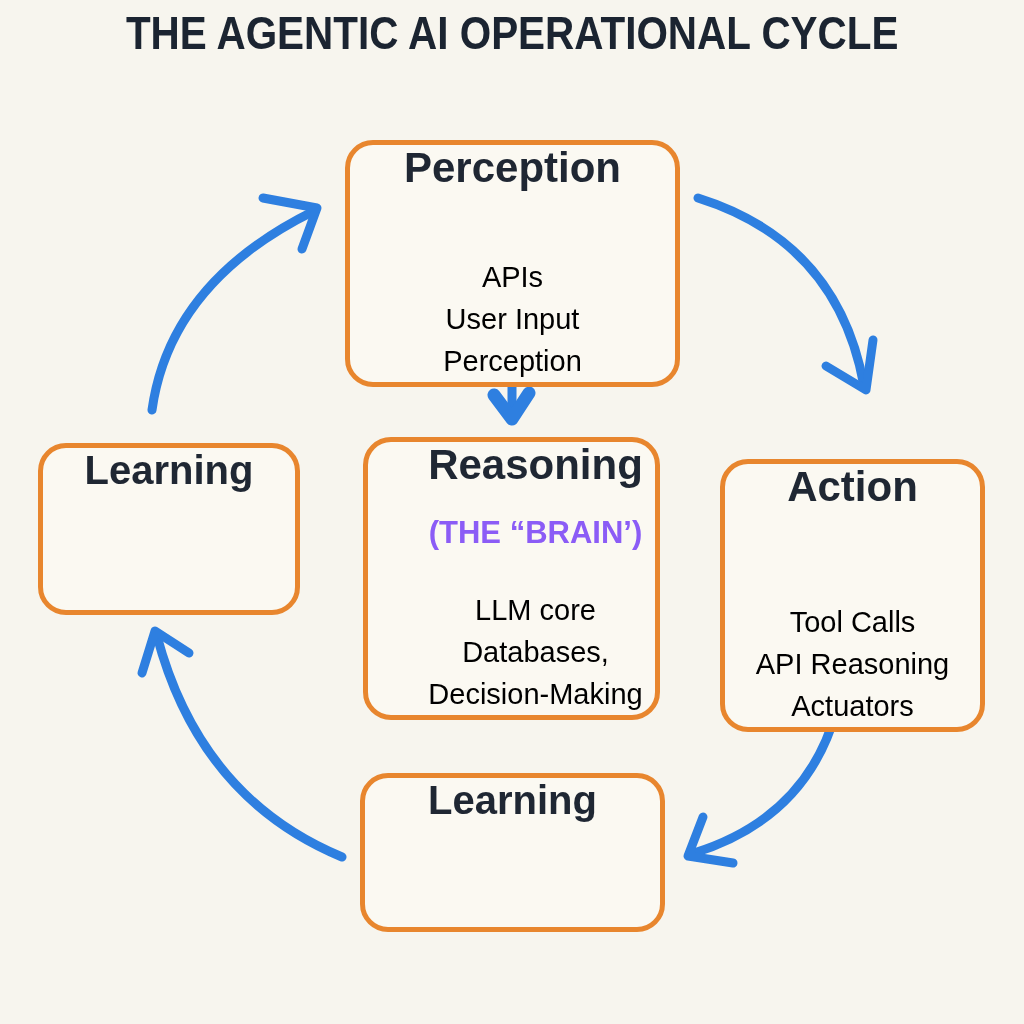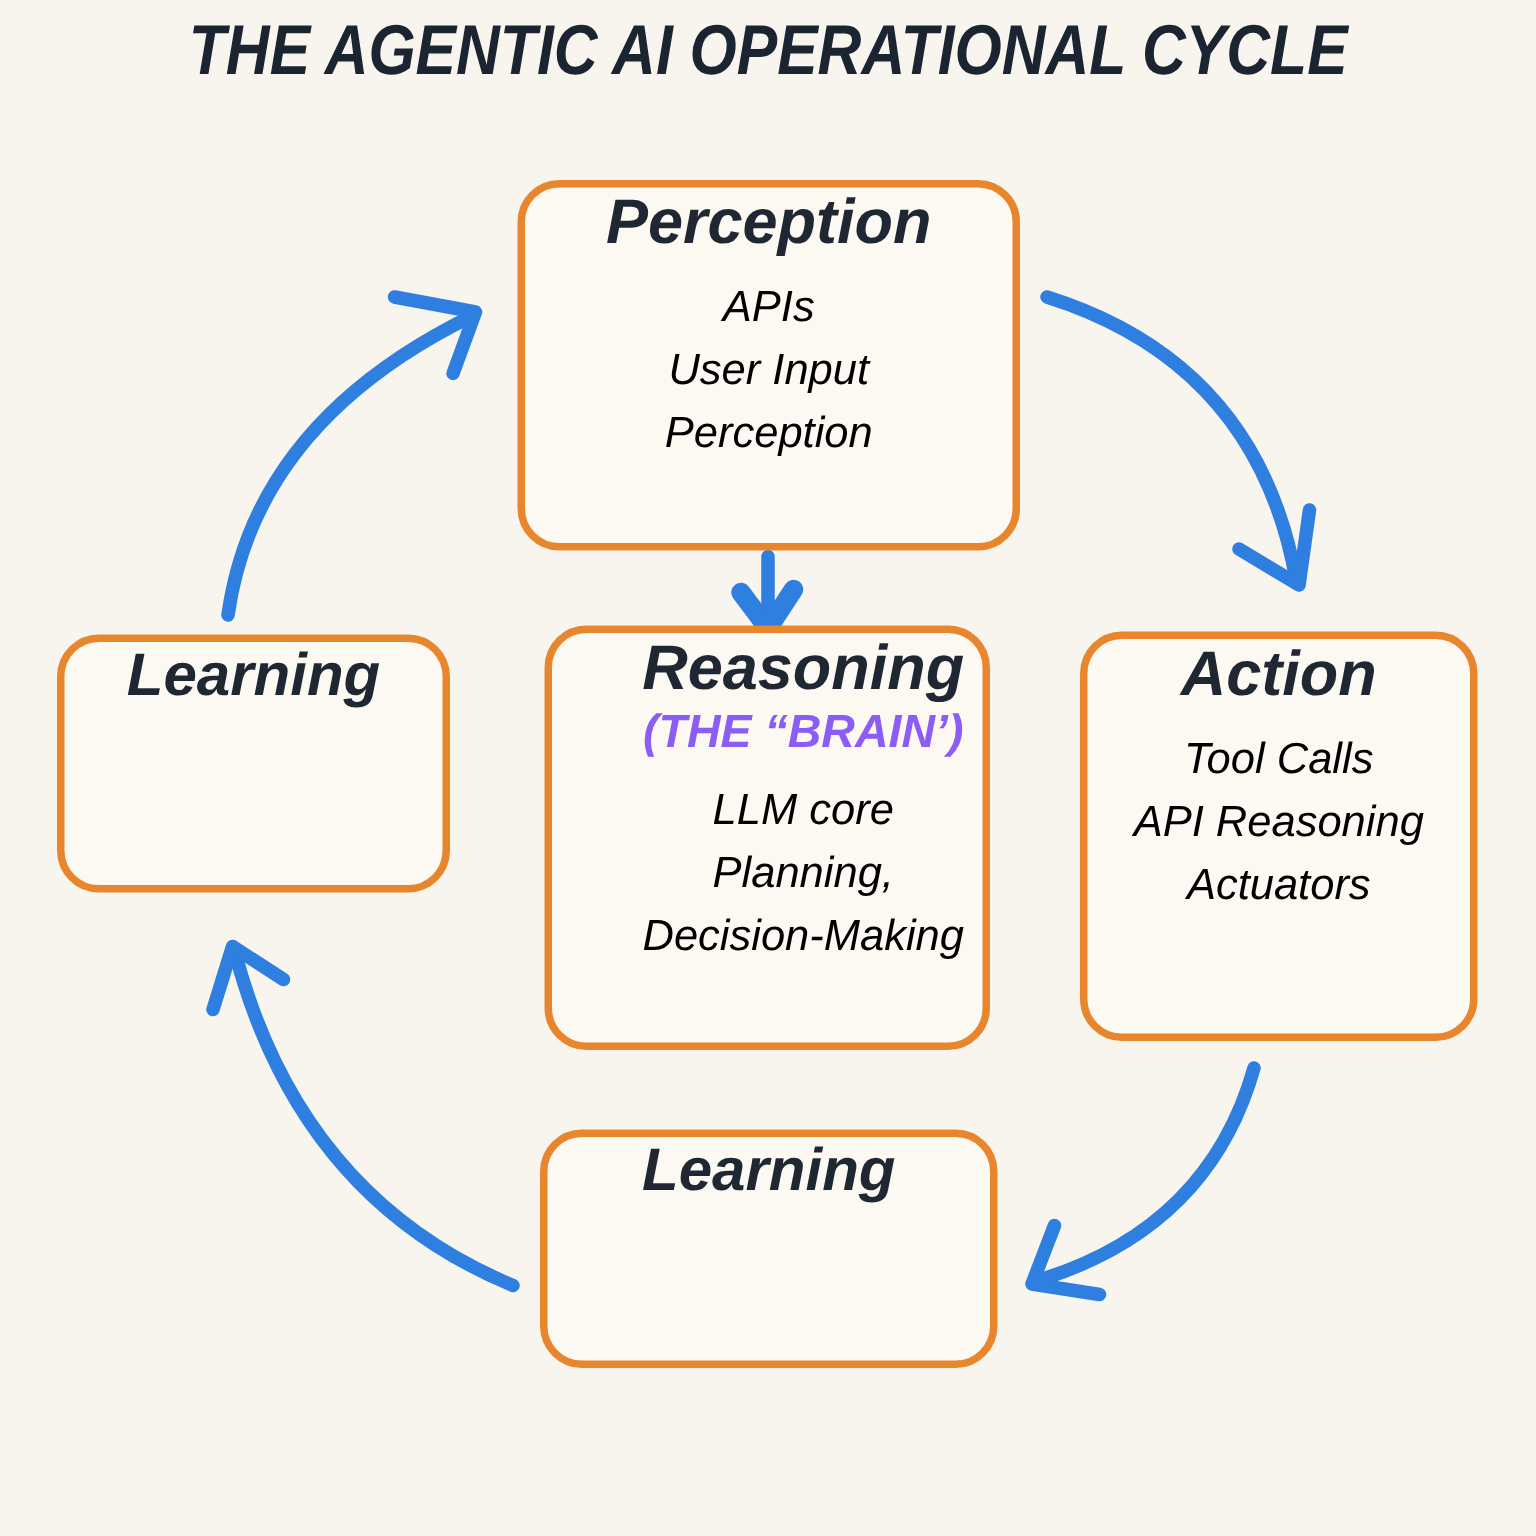--- a/index.html
+++ b/index.html
@@ -12,21 +12,20 @@
   * { margin: 0; padding: 0; box-sizing: border-box; }
   html, body { background: var(--bg); }
   #canvas {
     position: relative;
     width: 1024px;
     height: 1024px;
     background: var(--bg);
     font-family: "Liberation Sans", "DejaVu Sans", sans-serif;
     color: var(--ink);
     overflow: hidden;
-    font-style: italic;
   }
   h1.title {
     position: absolute;
     top: 8px;
     left: 0;
     width: 1024px;
     text-align: center;
     font-size: 47px;
     line-height: 1.05;
     font-weight: bold;
@@ -54,22 +53,23 @@
   }
   svg.arrows .thick { stroke-width: 13; }
   .node {
     position: absolute;
     background: var(--box-fill);
     border: 5px solid var(--orange);
     border-radius: 28px;
     display: flex;
     flex-direction: column;
     align-items: center;
-    justify-content: flex-start;
+    justify-content: space-between;
     text-align: center;
+    margin-top: 20px;
   }
   .node-title {
     font-size: 42px;
     font-weight: bold;
     line-height: 1.1;
     color: #1F2733;
   }
   .node-subtitle {
     font-size: 31px;
     font-weight: bold;
@@ -79,21 +79,21 @@
   }
   .node-lines {
     margin-top: 13px;
     font-size: 29px;
     line-height: 42px;
     font-weight: 400;
     color: #000000;
   }
   #node-perception { left: 345px; top: 120px; width: 335px; height: 247px; }
   #node-reasoning  { left: 363px; top: 417px; width: 297px; height: 283px; padding-left: 48px; }
-  #node-action     { left: 720px; top: 421px; width: 265px; height: 273px; }
+  #node-action     { left: 720px; top: 439px; width: 265px; height: 273px; }
   #node-learning-left   { left: 38px;  top: 423px; width: 262px; height: 172px; }
   #node-learning-bottom { left: 360px; top: 753px; width: 305px; height: 159px; }
   #node-learning-left .node-title, #node-learning-bottom .node-title { font-size: 40px; }
 </style>
 </head>
 <body>
 
 <div id="canvas">
 
   <h1 class="title">
@@ -130,21 +130,21 @@
       <div>User Input</div>
       <div>Perception</div>
     </div>
   </div>
 
   <div class="node" id="node-reasoning">
     <div class="node-title">Reasoning</div>
     <div class="node-subtitle">(THE “BRAIN’)</div>
     <div class="node-lines">
       <div>LLM core</div>
-      <div>Planning,</div>
+      <div>Databases,</div>
       <div>Decision-Making</div>
     </div>
   </div>
 
   <div class="node" id="node-action">
     <div class="node-title">Action</div>
     <div class="node-lines">
       <div>Tool Calls</div>
       <div>API Reasoning</div>
       <div>Actuators</div>

